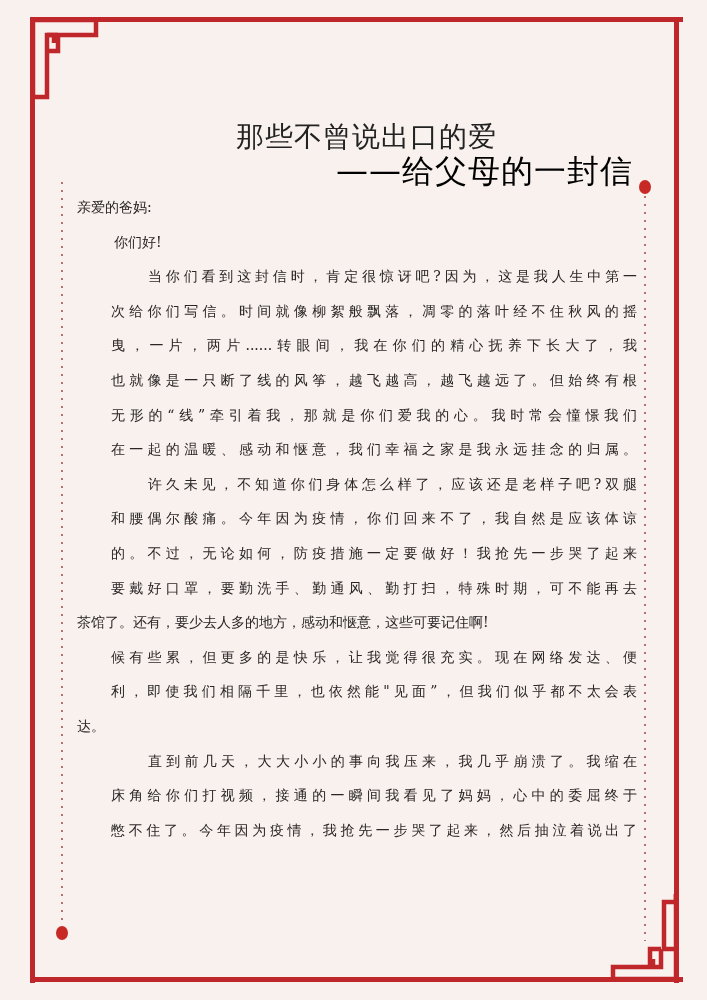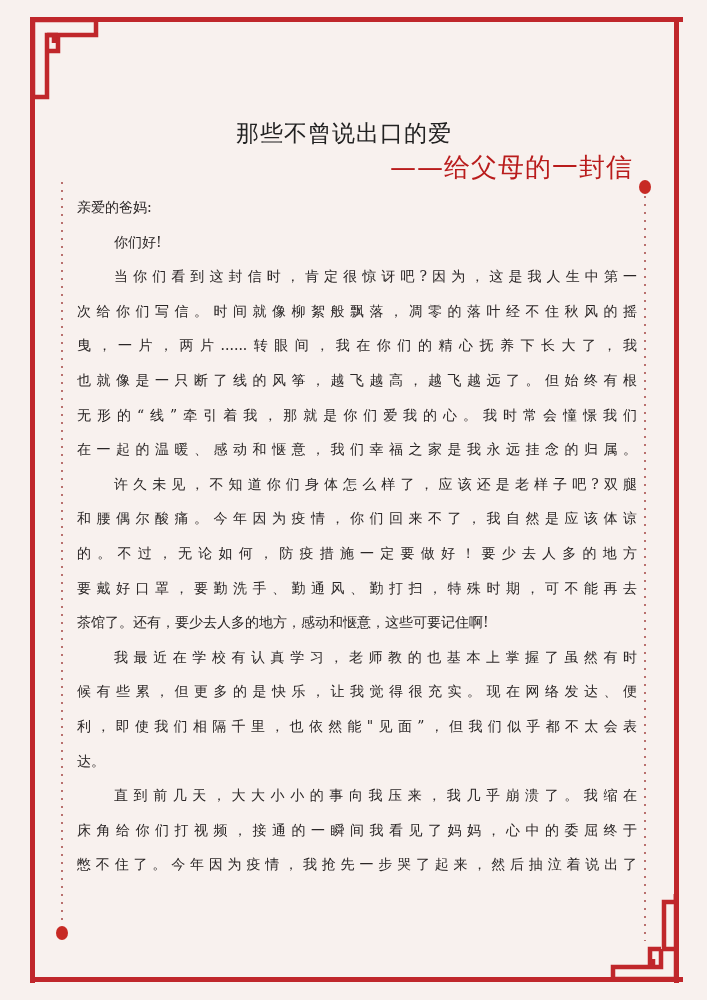--- a/index.html
+++ b/index.html
@@ -13,33 +13,33 @@
   .ornament { position: absolute; }
   .dots-v {
     position: absolute; width: 2px;
     background-image: linear-gradient(to bottom, #b9706e 0 2px, transparent 2px 8px);
     background-size: 2px 8px;
   }
   .pin { position: absolute; width: 12px; height: 14px; border-radius: 50%; background: #c72a24; }
   .title1 {
     position: absolute; left: 236px; top: 118px;
     font-family: Liberation Sans, sans-serif;
-    font-size: 23px; letter-spacing: 1px; color: #222; text-align: right;
+    font-size: 28px; letter-spacing: 1px; color: #222; text-align: right;
   }
   .title2 {
     position: absolute; right: 74px; top: 150px;
     font-family: "DejaVu Sans", "Liberation Sans", sans-serif;
-    font-size: 26px; letter-spacing: 1px; color: #b91c1c;
+    font-size: 32px; letter-spacing: 1px; color: #000000;
   }
   .letter {
     position: absolute; left: 77px; top: 190px; width: 560px;
     font-size: 14px; line-height: 34.6px;
   }
   .line { white-space: nowrap; height: 34.6px; overflow: visible; }
-  .line.just { text-align-last: justify; text-align: justify; }
+  .line.just { text-align-last: justify; text-align: justify; margin-left: 34px; }
   .indent { padding-left: 37px; }
 </style>
 </head>
 <body>
 
 <div class="frame-line" style="left:30px; top:17px; width:653px; height:5px;"></div>
 <div class="frame-line" style="left:30px; top:17px; width:5px; height:966px;"></div>
 <div class="frame-line" style="left:674px; top:17px; width:5px; height:966px;"></div>
 <div class="frame-line" style="left:30px; top:977px; width:653px; height:5px;"></div>
 
@@ -75,23 +75,22 @@
     <div class="line">亲爱的爸妈:</div>
     <div class="line indent">你们好!</div>
     <div class="line indent just" style="white-space: nowrap;"><span>当你们看到这封信时，肯定很惊讶吧?因为，这是我人生中第一</span></div>
     <div class="line just" style="white-space: nowrap;"><span>次给你们写信。时间就像柳絮般飘落，凋零的落叶经不住秋风的摇</span></div>
     <div class="line just" style="white-space: nowrap;"><span>曳，一片，两片......转眼间，我在你们的精心抚养下长大了，我</span></div>
     <div class="line just" style="white-space: nowrap;"><span>也就像是一只断了线的风筝，越飞越高，越飞越远了。但始终有根</span></div>
     <div class="line just" style="white-space: nowrap;"><span>无形的“线”牵引着我，那就是你们爱我的心。我时常会憧憬我们</span></div>
     <div class="line just" style="white-space: nowrap;"><span>在一起的温暖、感动和惬意，我们幸福之家是我永远挂念的归属。</span></div>
     <div class="line indent just" style="white-space: nowrap;"><span>许久未见，不知道你们身体怎么样了，应该还是老样子吧?双腿</span></div>
     <div class="line just" style="white-space: nowrap;"><span>和腰偶尔酸痛。今年因为疫情，你们回来不了，我自然是应该体谅</span></div>
-    <div class="line just" style="white-space: nowrap;"><span>的。不过，无论如何，防疫措施一定要做好！要少去人多的地方</span></div>
+    <div class="line just" style="white-space: nowrap;"><span>的。不过，无论如何，防疫措施一定要做好！我抢先一步哭了起来</span></div>
     <div class="line just" style="white-space: nowrap;"><span>要戴好口罩，要勤洗手、勤通风、勤打扫，特殊时期，可不能再去</span></div>
     <div class="line">茶馆了。还有，要少去人多的地方，感动和惬意，这些可要记住啊!</div>
-    <div class="line indent just" style="white-space: nowrap;"><span>我最近在学校有认真学习，老师教的也基本上掌握了虽然有时</span></div>
     <div class="line just" style="white-space: nowrap;"><span>候有些累，但更多的是快乐，让我觉得很充实。现在网络发达、便</span></div>
     <div class="line just" style="white-space: nowrap;"><span>利，即使我们相隔千里，也依然能"见面”，但我们似乎都不太会表</span></div>
     <div class="line">达。</div>
     <div class="line indent just" style="white-space: nowrap;"><span>直到前几天，大大小小的事向我压来，我几乎崩溃了。我缩在</span></div>
     <div class="line just" style="white-space: nowrap;"><span>床角给你们打视频，接通的一瞬间我看见了妈妈，心中的委屈终于</span></div>
     <div class="line just" style="white-space: nowrap;"><span>憋不住了。今年因为疫情，我抢先一步哭了起来，然后抽泣着说出了</span></div>
   </div>
 
 </body></html>

